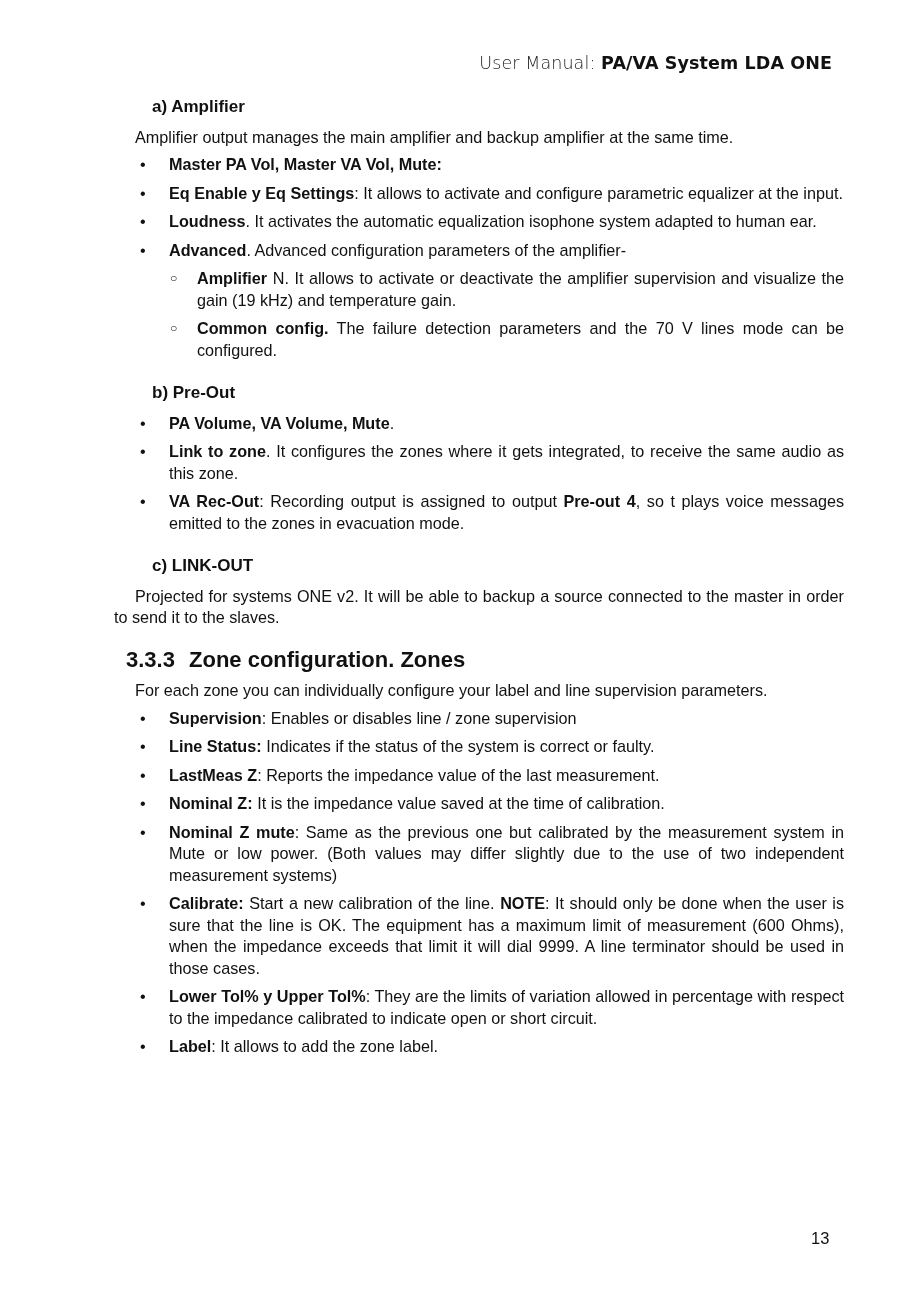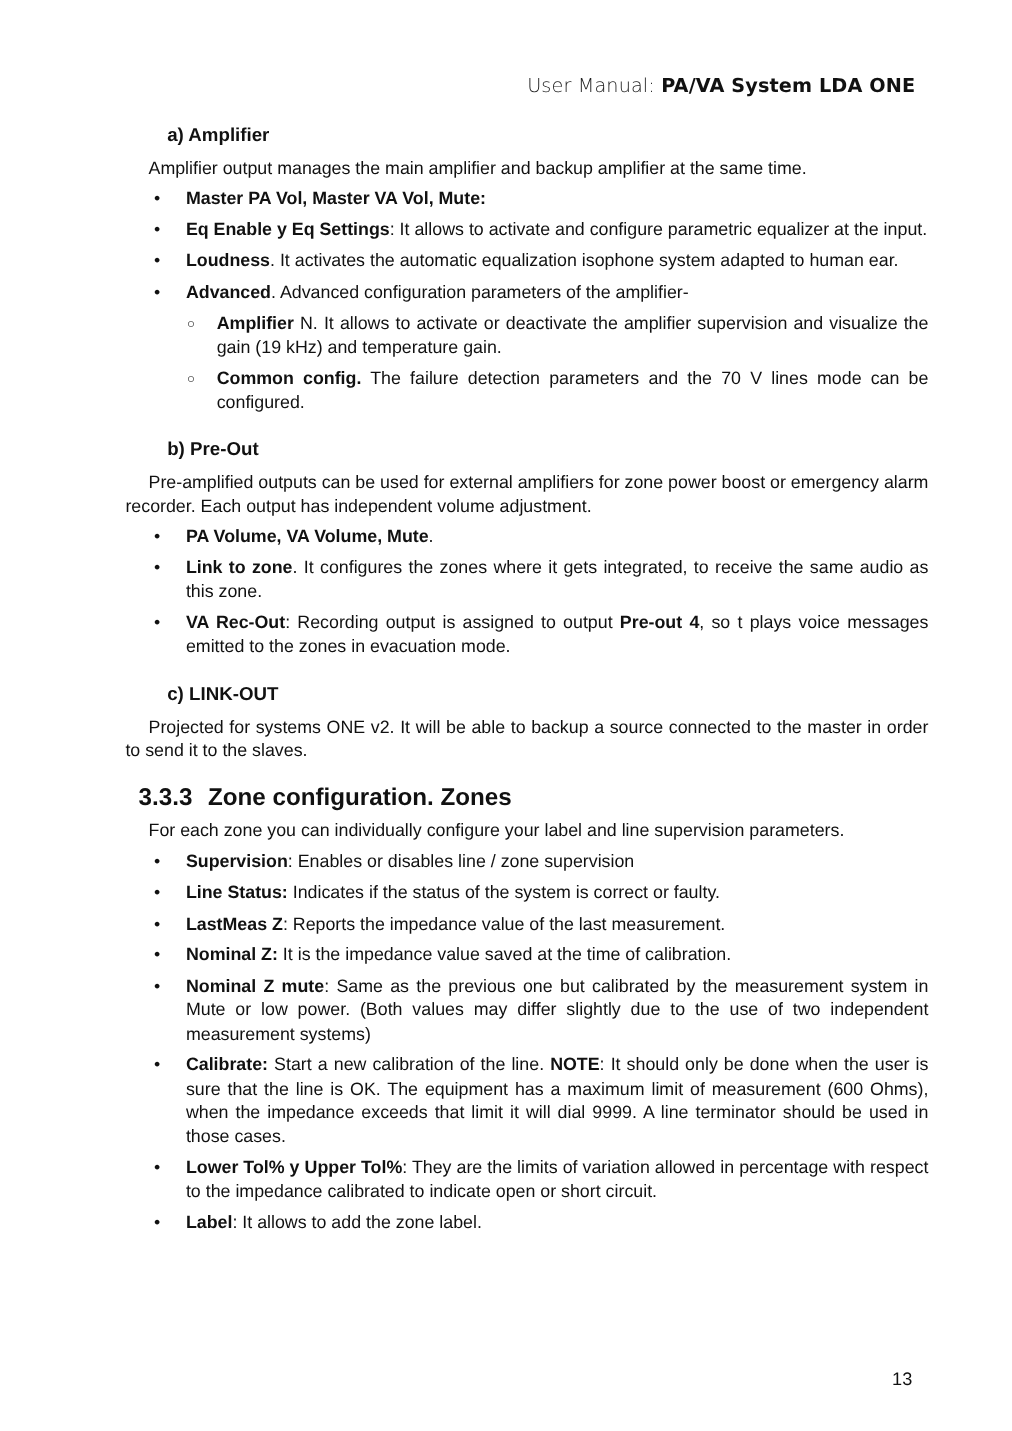--- a/index.html
+++ b/index.html
@@ -1,18 +1,18 @@
 <!DOCTYPE html>
 <html><head>
 <meta charset="utf-8">
 <style>
   html, body { margin: 0; padding: 0; background: #ffffff; }
   body { width: 920px; height: 1301px; position: relative; overflow: hidden;
          font-family: "Liberation Sans", sans-serif; color: #111; }
-  .page { position: absolute; left: 0; top: 16px; width: 920px; height: 1271px; }
+  .page { position: absolute; left: 0; top: 0; width: 920px; height: 1271px; }
   .hdr { position: absolute; right: 88px; top: 53px; font-size: 17.5px; letter-spacing: 0.1px;
          font-family: "DejaVu Sans", sans-serif; }
   .hdr .light { font-weight: 300; color: #222; }
   .hdr .bold { font-weight: bold; }
   .content { position: absolute; left: 102px; top: 96px; width: 730px; font-size: 16.2px; line-height: 21.5px; margin-left: 12px; }
   p { margin: 0; text-align: justify; }
   .sub { font-weight: bold; font-size: 17px; margin: 0 0 9px 38px; }
   .para { text-indent: 21px; margin-bottom: 6px; }
   ul { list-style: none; margin: 0; padding: 0; }
   li { position: relative; padding-left: 55px; margin-bottom: 7px; text-align: justify; }
@@ -41,21 +41,20 @@
       <li><span class="bul">•</span><b>Eq Enable y Eq Settings</b><span>: It allows to activate and configure parametric equalizer at the input.</span></li>
       <li><span class="bul">•</span><b>Loudness</b><span>. It activates the automatic equalization isophone system adapted to human ear.</span></li>
       <li><span class="bul">•</span><b>Advanced</b><span>. Advanced configuration parameters of the amplifier-</span></li>
       <li class="l2"><span class="bul">○</span><b>Amplifier</b><span> N. It allows to activate or deactivate the amplifier supervision and visualize the gain (19 kHz) and temperature gain.</span></li>
       <li class="l2"><span class="bul">○</span><b>Common config.</b><span> The failure detection parameters and the 70 V lines mode can be configured.</span></li>
     </ul>
 
     <div class="gap"></div>
 
     <div class="sub">b) Pre-Out</div>
-    <p class="para">Pre-amplified outputs can be used for external amplifiers for zone power boost or emergency alarm recorder. Each output has independent volume adjustment.</p>
     <ul>
       <li><span class="bul">•</span><b>PA Volume, VA Volume, Mute</b><span>.</span></li>
       <li><span class="bul">•</span><b>Link to zone</b><span>. It configures the zones where it gets integrated, to receive the same audio as this zone.</span></li>
       <li><span class="bul">•</span><b>VA Rec-Out</b><span>: Recording output is assigned to output </span><b>Pre-out 4</b><span>, so t plays voice messages emitted to the zones in evacuation mode.</span></li>
     </ul>
 
     <div class="gap"></div>
 
     <div class="sub">c) LINK-OUT</div>
     <p class="para">Projected for systems ONE v2. It will be able to backup a source connected to the master in order to send it to the slaves.</p>

